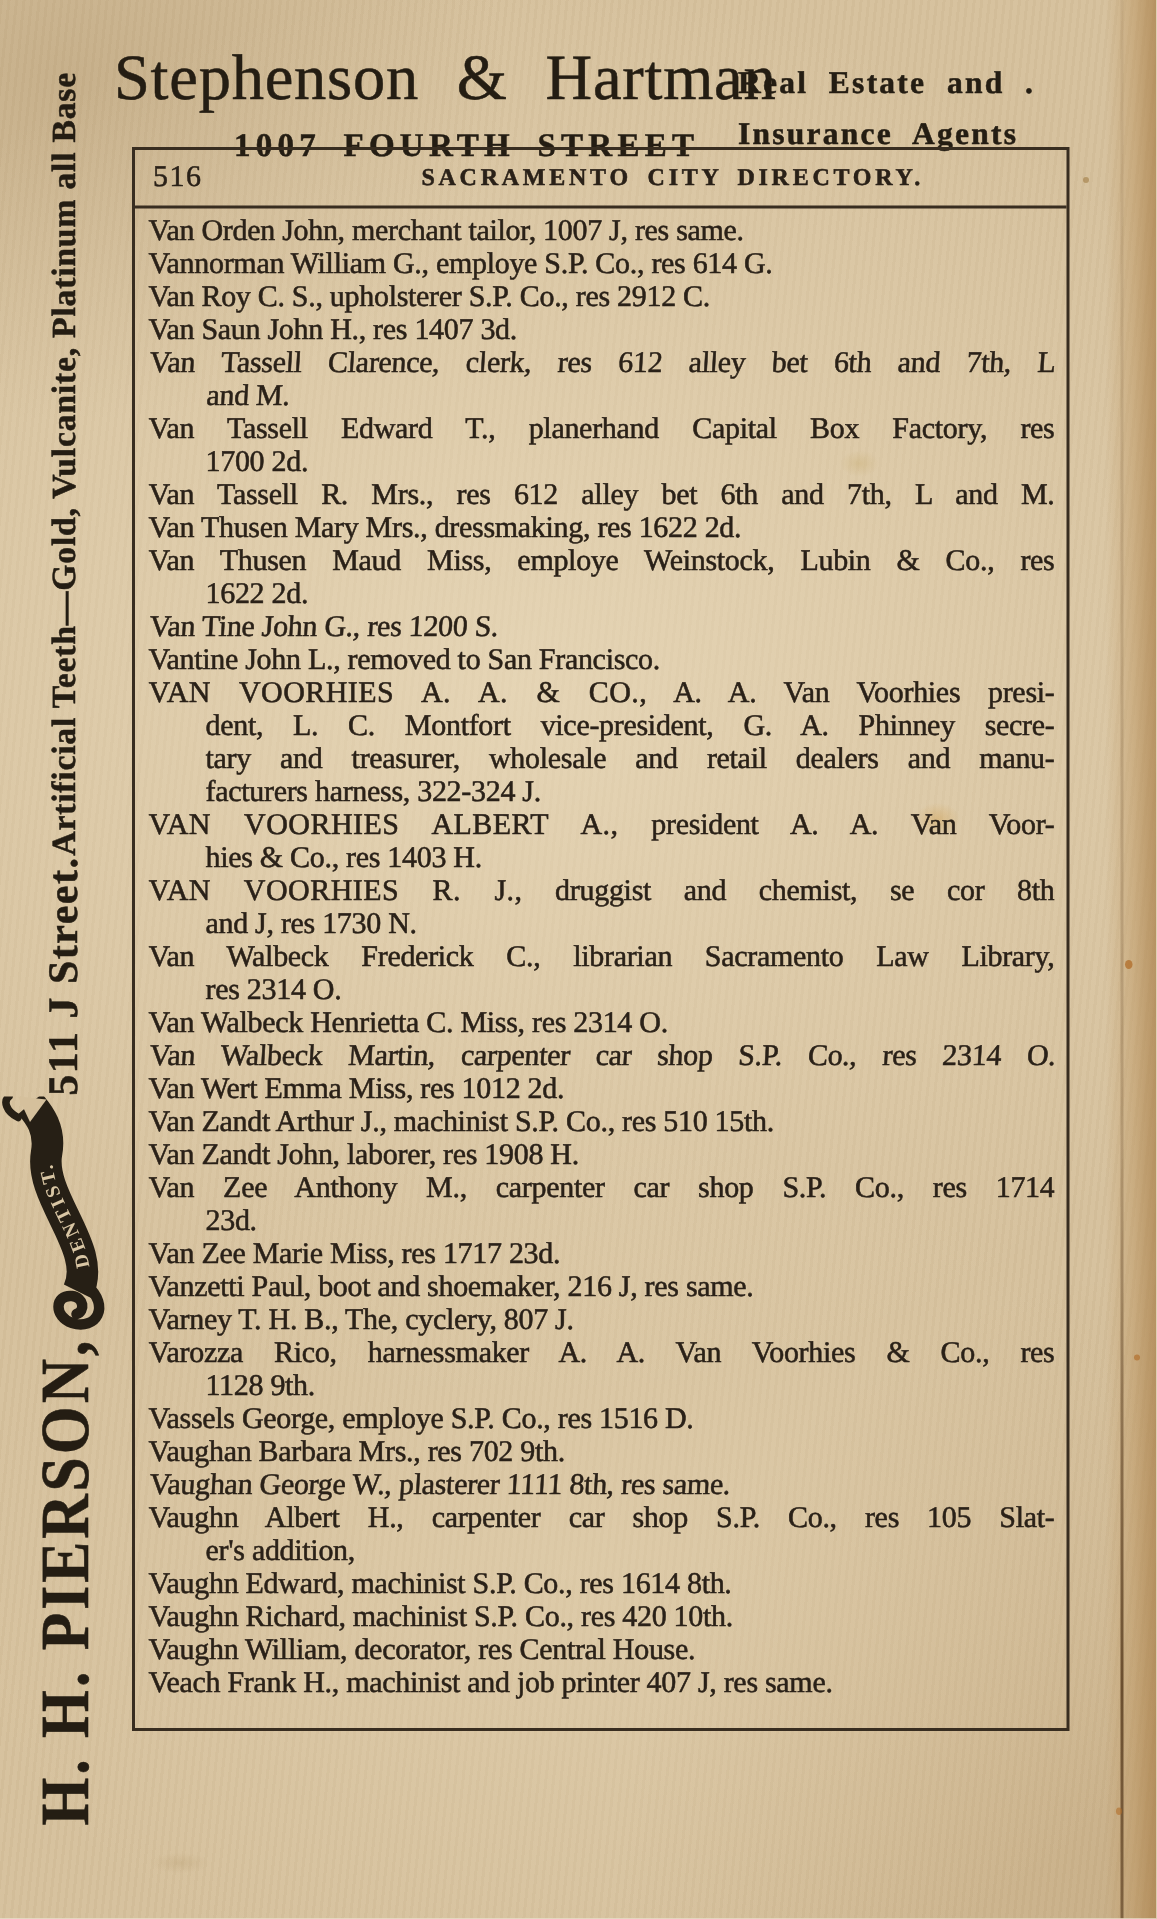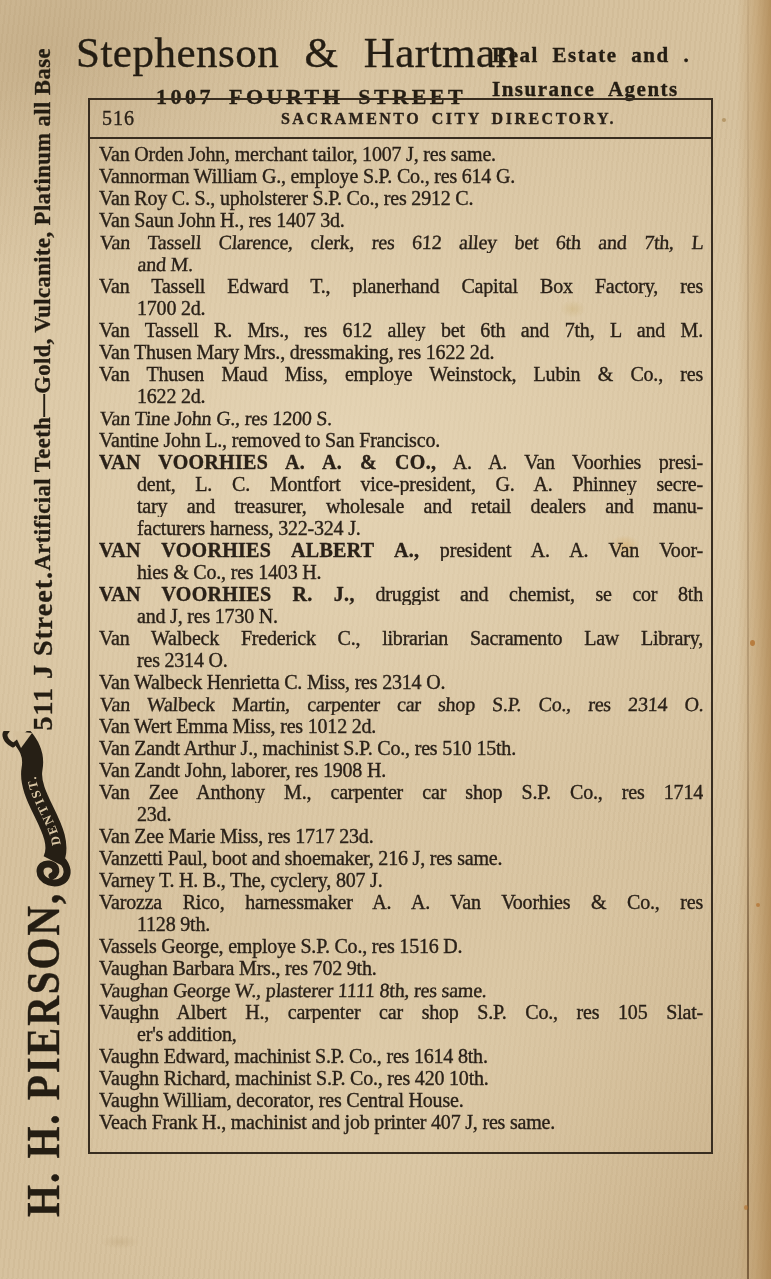--- a/index.html
+++ b/index.html
@@ -74,21 +74,21 @@
     padding:4px 8px 0 9px; overflow:hidden; height:1005px;
   }
   .entry{ margin:0; }
   .line{
     font-size:20px; line-height:22px; height:22px; white-space:nowrap;
     letter-spacing:-0.2px;
   }
   .line.cont{ margin-left:38px; }
   .line.jst{ white-space:normal; text-align:justify; text-align-last:justify; overflow:hidden; }
   .line.slant{ transform:skewX(-3.5deg); transform-origin:left bottom; }
-  .lead{ font-weight:bold; letter-spacing:0.3px;margin-top:28px; }
+  .lead{ font-weight:normal; letter-spacing:0.3px;margin-top:28px; }
 </style>
 </head>
 <body>
 
 <div id="page">
 
   <div class="page-edge"></div>
   <div class="page-crease"></div>
 
   <div class="stain" style="left:610px;top:535px;width:30px;height:22px;background:radial-gradient(ellipse, rgba(205,150,60,0.35), rgba(205,150,60,0) 70%);"></div>

